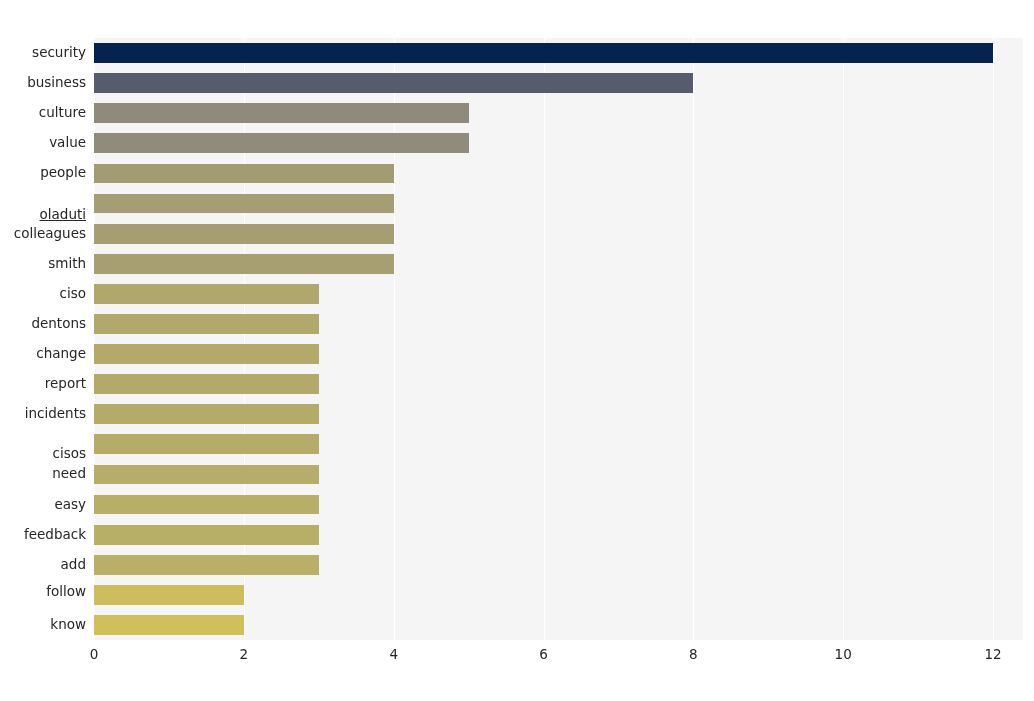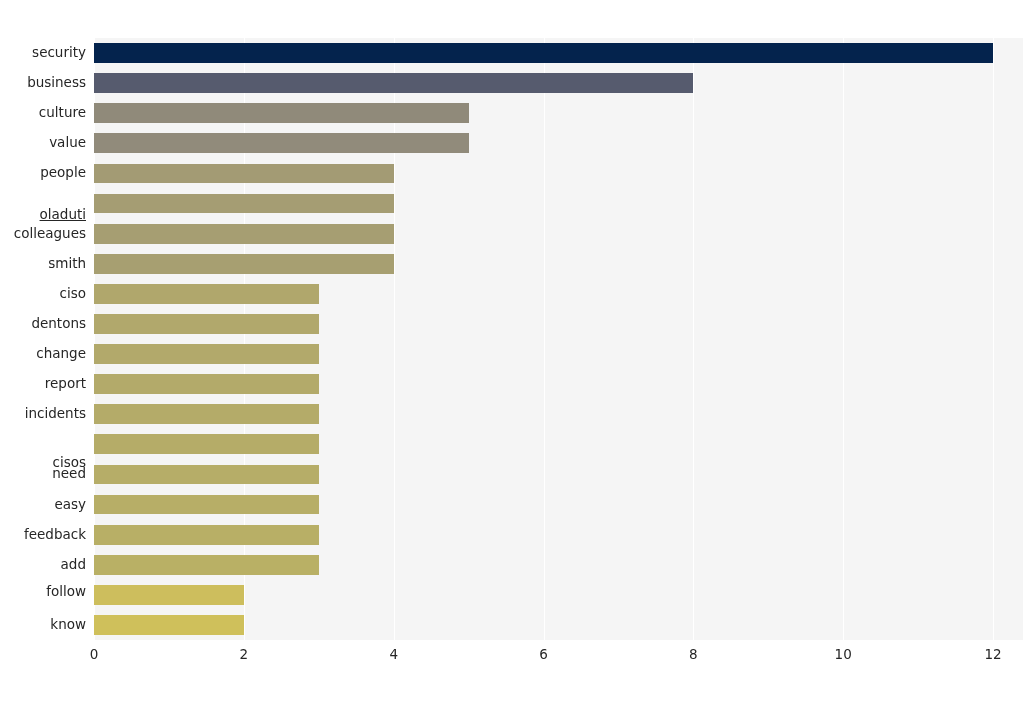--- a/index.html
+++ b/index.html
@@ -203,21 +203,21 @@
       <div class="y-tick-label" style="top: 96.35px; padding-left: 34px;">value</div>
       <div class="y-tick-label" style="top: 126.45px; text-align: right;">people</div>
       <div class="y-tick-label" style="top: 168px; text-decoration: underline;">oladuti</div>
       <div class="y-tick-label" style="top: 186.65px;">colleagues</div>
       <div class="y-tick-label" style="top: 216.75px;">smith</div>
       <div class="y-tick-label" style="top: 246.85px;">ciso</div>
       <div class="y-tick-label" style="top: 276.95px;">dentons</div>
       <div class="y-tick-label" style="top: 307.05px;">change</div>
       <div class="y-tick-label" style="top: 337.15px;">report</div>
       <div class="y-tick-label" style="top: 367.25px;">incidents</div>
-      <div class="y-tick-label" style="top: 416px;">cisos</div>
+      <div class="y-tick-label" style="top: 407px;">cisos</div>
       <div class="y-tick-label" style="top: 427.45px;">need</div>
       <div class="y-tick-label" style="top: 457.55px;">easy</div>
       <div class="y-tick-label" style="top: 487.65px;">feedback</div>
       <div class="y-tick-label" style="top: 517.75px;">add</div>
       <div class="y-tick-label" style="top: 545px;">follow</div>
       <div class="y-tick-label" style="top: 577.95px;">know</div>
     </div>
   <div id="x-labels">
       <div class="x-tick-label" style="left: 94px;">0</div>
       <div class="x-tick-label" style="left: 243.839px;">2</div>

